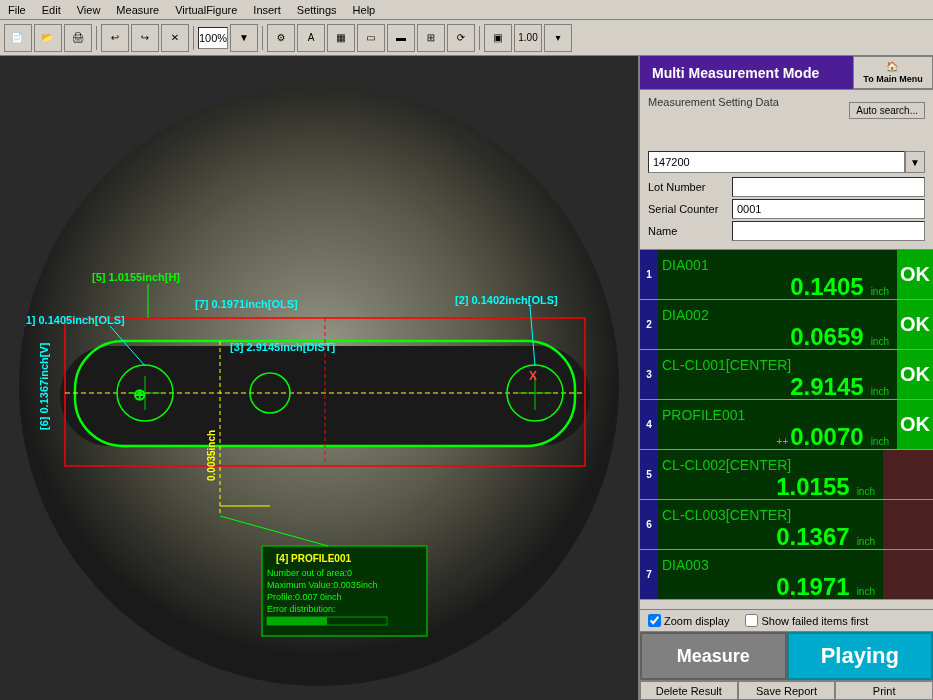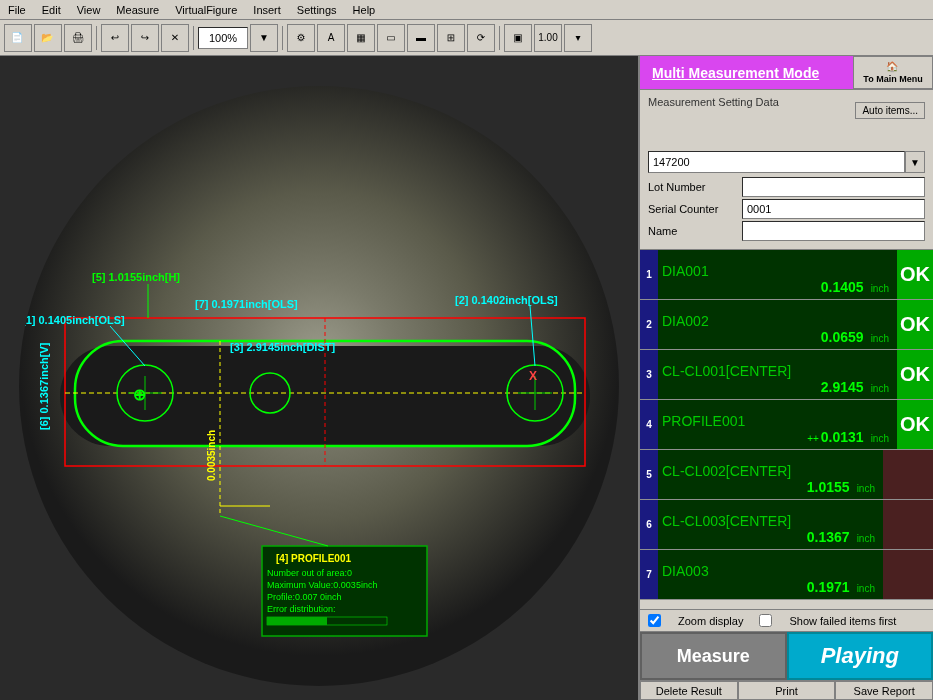--- a/index.html
+++ b/index.html
@@ -6,69 +6,69 @@
     body { width: 933px; height: 700px; overflow: hidden; background: #c0c0c0; font-family: Arial, sans-serif; font-size: 12px; }
 
     
     #menubar { background: #d4d0c8; height: 20px; display: flex; align-items: center; border-bottom: 1px solid #808080; }
     .menu-item { padding: 2px 8px; font-size: 11px; cursor: pointer; }
 
     
     #toolbar { background: #d4d0c8; height: 36px; display: flex; align-items: center; padding: 2px 4px; border-bottom: 1px solid #808080; gap: 2px; }
     .tb-btn { background: #d4d0c8; border: 1px solid #808080; height: 28px; min-width: 28px; display: flex; align-items: center; justify-content: center; cursor: pointer; font-size: 10px; padding: 0 3px; }
     .tb-sep { width: 1px; background: #808080; height: 24px; margin: 0 2px; }
-    .zoom-input { width: 50px; height: 22px; border: 1px inset #808080; text-align: center; font-size: 11px; background: white; }
+    .zoom-input { width: 30px; height: 22px; border: 1px inset #808080; text-align: center; font-size: 11px; background: white; }
 
     
     #main { display: flex; width: 933px; height: 644px; }
 
     
     #viewport { width: 638px; height: 644px; background: #2a2a2a; position: relative; overflow: hidden; }
 
     
     #rightpanel { width: 295px; height: 644px; background: #d4d0c8; display: flex; flex-direction: column; border-left: 2px solid #808080; }
 
     
     #title-bar { display: flex; align-items: stretch; background: #d4d0c8; border-bottom: 1px solid #808080; }
-    #title-main { background: #d946ef; color: white; font-size: 14px; font-weight: bold; padding: 0 12px; flex: 1; display: flex; align-items: center; text-decoration: underline; }
+    #title-main { background: #4c1d95; color: white; font-size: 14px; font-weight: bold; padding: 0 12px; flex: 1; display: flex; align-items: center; }
     #title-main-btn { background: #d4d0c8; border: 1px solid #808080; padding: 4px 8px; display: flex; flex-direction: column; align-items: center; justify-content: center; cursor: pointer; width: 80px; font-size: 10px; font-weight: bold; }
 
     
     #settings-section { padding: 6px 8px; border-bottom: 1px solid #808080; background: #d4d0c8; }
     .settings-label { font-size: 11px; color: #333; margin-bottom: 17px; }
-    .settings-row { display: flex; align-items: center; margin-bottom: 2px; gap: 14px; }
+    .settings-row { display: flex; align-items: center; margin-bottom: 2px; gap: 4px; }
     .settings-dropdown { display: flex; align-items: center; width: 100%; margin-top: 26px; }
     .dropdown-input { flex: 1; height: 22px; border: 1px inset #808080; padding: 0 4px; font-size: 11px; background: white; }
     .dropdown-btn { width: 20px; height: 22px; background: #d4d0c8; border: 1px solid #808080; cursor: pointer; display: flex; align-items: center; justify-content: center; font-size: 10px; }
     .auto-btn { background: #d4d0c8; border: 1px solid #808080; padding: 2px 6px; font-size: 10px; cursor: pointer; }
     .field-label { font-size: 11px; width: 80px; flex-shrink: 0; }
     .field-input { flex: 1; height: 20px; border: 1px inset #808080; padding: 0 4px; font-size: 11px; background: white; }
 
     
     #measurement-list { flex: 1; overflow-y: auto; background: #d4d0c8; }
     .meas-row { display: flex; align-items: stretch; border-bottom: 1px solid #909090; height: 50px; }
     .meas-num { width: 18px; background: #1a1a80; color: white; display: flex; align-items: center; justify-content: center; font-size: 10px; font-weight: bold; flex-shrink: 0; }
     .meas-data { flex: 1; background: #003300; display: flex; flex-direction: column; justify-content: center; padding: 2px 4px; }
     .meas-name { color: #00cc00; font-size: 14px; margin-top: 8px; }
-    .meas-value { color: #00ff00; font-size: 14px; font-weight: bold; text-align: right; padding-right: 4px; }
+    .meas-value { color: #00ff00; font-size: 24px; font-weight: bold; text-align: right; padding-right: 4px; }
     .meas-unit { color: #00cc00; font-size: 10px; text-align: right; padding-right: 4px; }
     .meas-value-row { display: flex; align-items: baseline; justify-content: flex-end; }
     .meas-plus { color: #00ff00; font-size: 10px; margin-right: 2px; }
     .meas-status-ok { width: 36px; background: #00aa00; color: white; font-size: 20px; font-weight: bold; display: flex; align-items: center; justify-content: center; flex-shrink: 0; }
     .meas-status-dark { width: 50px; background: #4a2020; display: flex; align-items: center; justify-content: center; flex-shrink: 0; }
 
     
     #checkbox-row { padding: 4px 8px; display: flex; align-items: center; gap: 16px; border-top: 1px solid #808080; border-bottom: 1px solid #808080; background: #d4d0c8; }
-    .cb-label { font-size: 11px; display: flex; align-items: center; gap: 17px; }
+    .cb-label { font-size: 11px; display: flex; align-items: center; gap: 3px; }
     input[type="checkbox"] { width: 13px; height: 13px; }
 
     
     #bottom-buttons { display: flex; height: 48px; }
     .measure-btn { flex: 1; background: #808080; color: white; font-size: 18px; font-weight: bold; border: 2px solid #606060; cursor: pointer; display: flex; align-items: center; justify-content: center; }
-    .playing-btn { flex: 1; background: #00aacc; color: white; font-size: 22px; font-weight: bold; border: 2px solid #008899; cursor: pointer; display: flex; align-items: center; justify-content: center; font-style: italic; }
+    .playing-btn { flex: 1; background: #00aacc; color: white; font-size: 22px; font-weight: bold; border: 2px solid #008899; cursor: pointer; display: flex; align-items: center; justify-content: center; }
 
     #action-buttons { display: flex; height: 20px; border-top: 1px solid #808080; }
     .action-btn { flex: 1; background: #d4d0c8; border: 1px solid #808080; font-size: 11px; cursor: pointer; display: flex; align-items: center; justify-content: center; }
 
     
     .viewport-svg { position: absolute; top: 0; left: 0; width: 638px; height: 644px; }
   </style>
 </head>
 <body>
 
@@ -200,21 +200,21 @@
       </div>
       <div id="title-main-btn">
         <span>🏠</span>
         <span style="font-size:9px; margin-top:2px;">To Main Menu</span>
       </div>
     </div>
 
     <div id="settings-section">
       <div style="display:flex; align-items:center; justify-content:space-between; margin-bottom:4px;">
         <span class="settings-label">Measurement Setting Data</span>
-        <button class="auto-btn">Auto items...</button>
+        <button class="auto-btn">Auto search...</button>
       </div>
       <div class="settings-dropdown">
         <input class="dropdown-input" type="text" value="147200" style="">
         <div class="dropdown-btn">▼</div>
       </div>
       <div class="settings-row" style="margin-top:4px;">
         <span class="field-label">Lot Number</span>
         <input class="field-input" type="text" style="">
       </div>
       <div class="settings-row">
@@ -263,21 +263,21 @@
         </div>
       </div>
       <div class="meas-status-ok">OK</div>
     </div>
         <div class="meas-row">
       <div class="meas-num">4</div>
       <div class="meas-data">
         <div class="meas-name">PROFILE001</div>
         <div class="meas-value-row">
           <span class="meas-plus">++</span>
-          <span class="meas-value">0.0131</span>
+          <span class="meas-value">0.0070</span>
           <span class="meas-unit" style="margin-left:3px;">inch</span>
         </div>
       </div>
       <div class="meas-status-ok">OK</div>
     </div>
         <div class="meas-row">
       <div class="meas-num">5</div>
       <div class="meas-data">
         <div class="meas-name">CL-CL002[CENTER]</div>
         <div class="meas-value-row">
@@ -325,18 +325,18 @@
       </label>
     </div>
 
     <div id="bottom-buttons">
       <button class="measure-btn">Measure</button>
       <button class="playing-btn">Playing</button>
     </div>
 
     <div id="action-buttons">
       <button class="action-btn">Delete Result</button>
+      <button class="action-btn">Save Report</button>
       <button class="action-btn">Print</button>
-      <button class="action-btn">Save Report</button>
     </div>
 
   </div>
 </div>
 
 </body></html>

